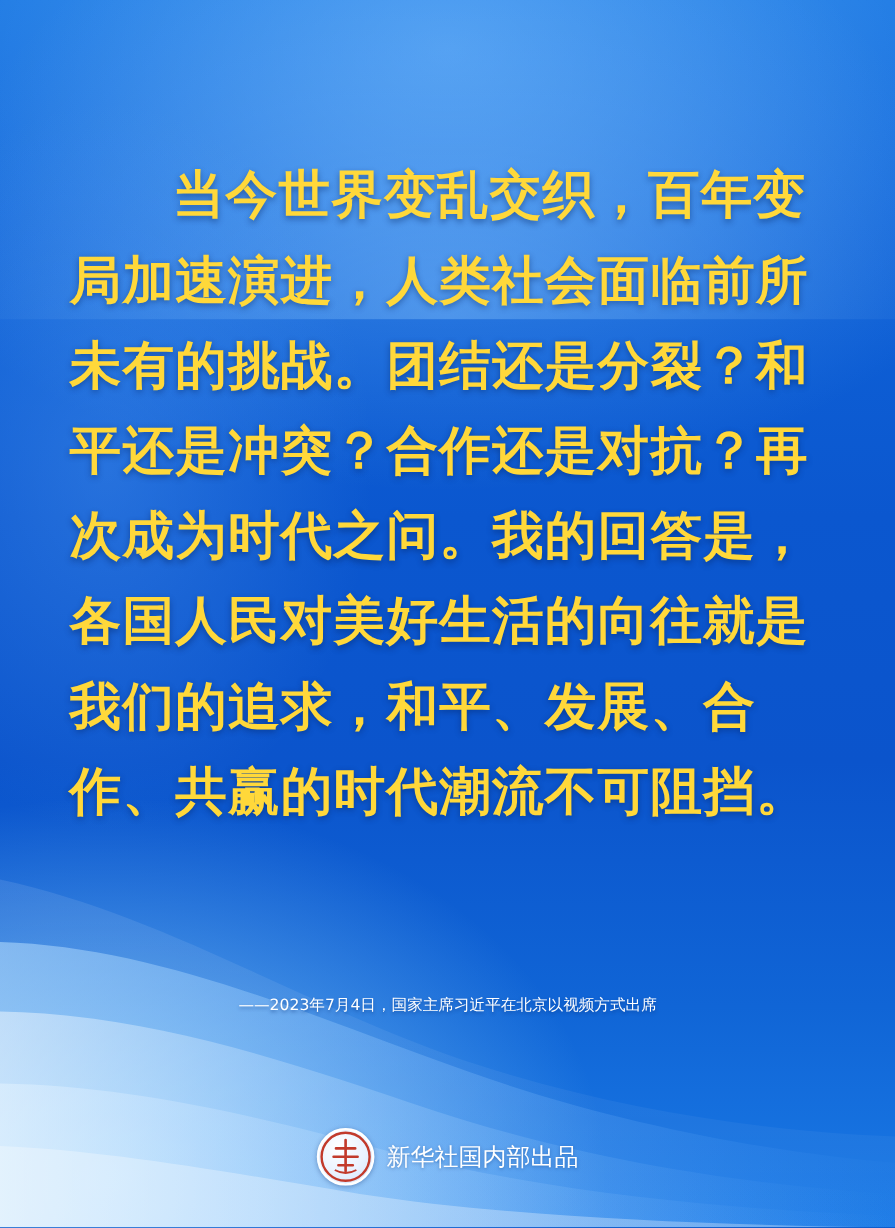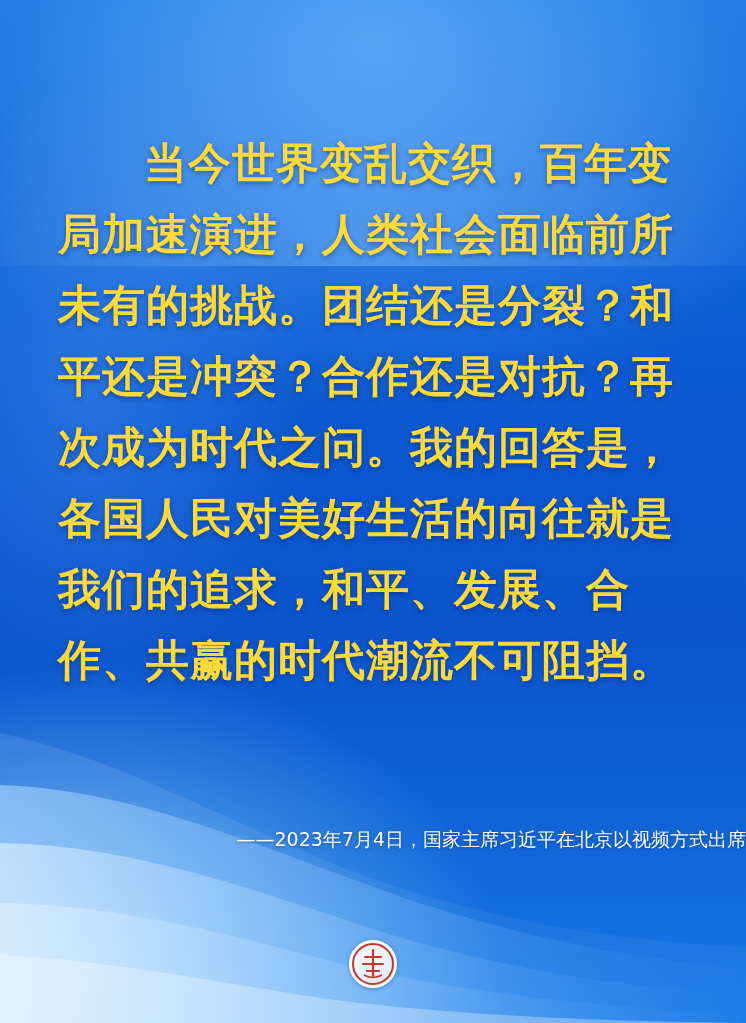--- a/index.html
+++ b/index.html
@@ -69,23 +69,23 @@
     text-indent: 86px;
     text-shadow: 0 2px 5px rgba(0,30,90,0.45);
     font-family: "DejaVu Serif", "Liberation Serif", serif;
   }
 
   .attribution {
     position: absolute;
     left: 0;
     top: 820px;
     width: 746px;
-    text-align: right;
+    text-align: center;
     color: #ffffff;
-    font-size: 19px;
+    font-size: 13px;
     line-height: 38px;
     font-family: "DejaVu Sans", "Liberation Sans", sans-serif;
     text-shadow: 0 1px 3px rgba(0,40,110,0.45);
   }
   .attribution .line {
     display: block;
     white-space: nowrap;
   }
 
   .footer {
@@ -163,16 +163,17 @@
     </div>
 
     <div class="footer">
       <span class="logo">
         <svg width="44" height="44" viewBox="0 0 44 44" aria-hidden="true">
           <circle cx="22" cy="22" r="20" fill="none" stroke="#c23a2b" stroke-width="2"></circle>
           <path d="M22 8 L22 34 M14 15 L30 15 M12 22 L32 22 M16 29 L28 29" stroke="#c23a2b" stroke-width="2.2" fill="none" stroke-linecap="round"></path>
           <path d="M13 33 Q22 38 31 33" stroke="#c23a2b" stroke-width="1.6" fill="none"></path>
         </svg>
       </span>
+      <span class="footer-text">新华社国内部出品</span>
     </div>
 
   </div>
 </div>
 
 </body></html>

